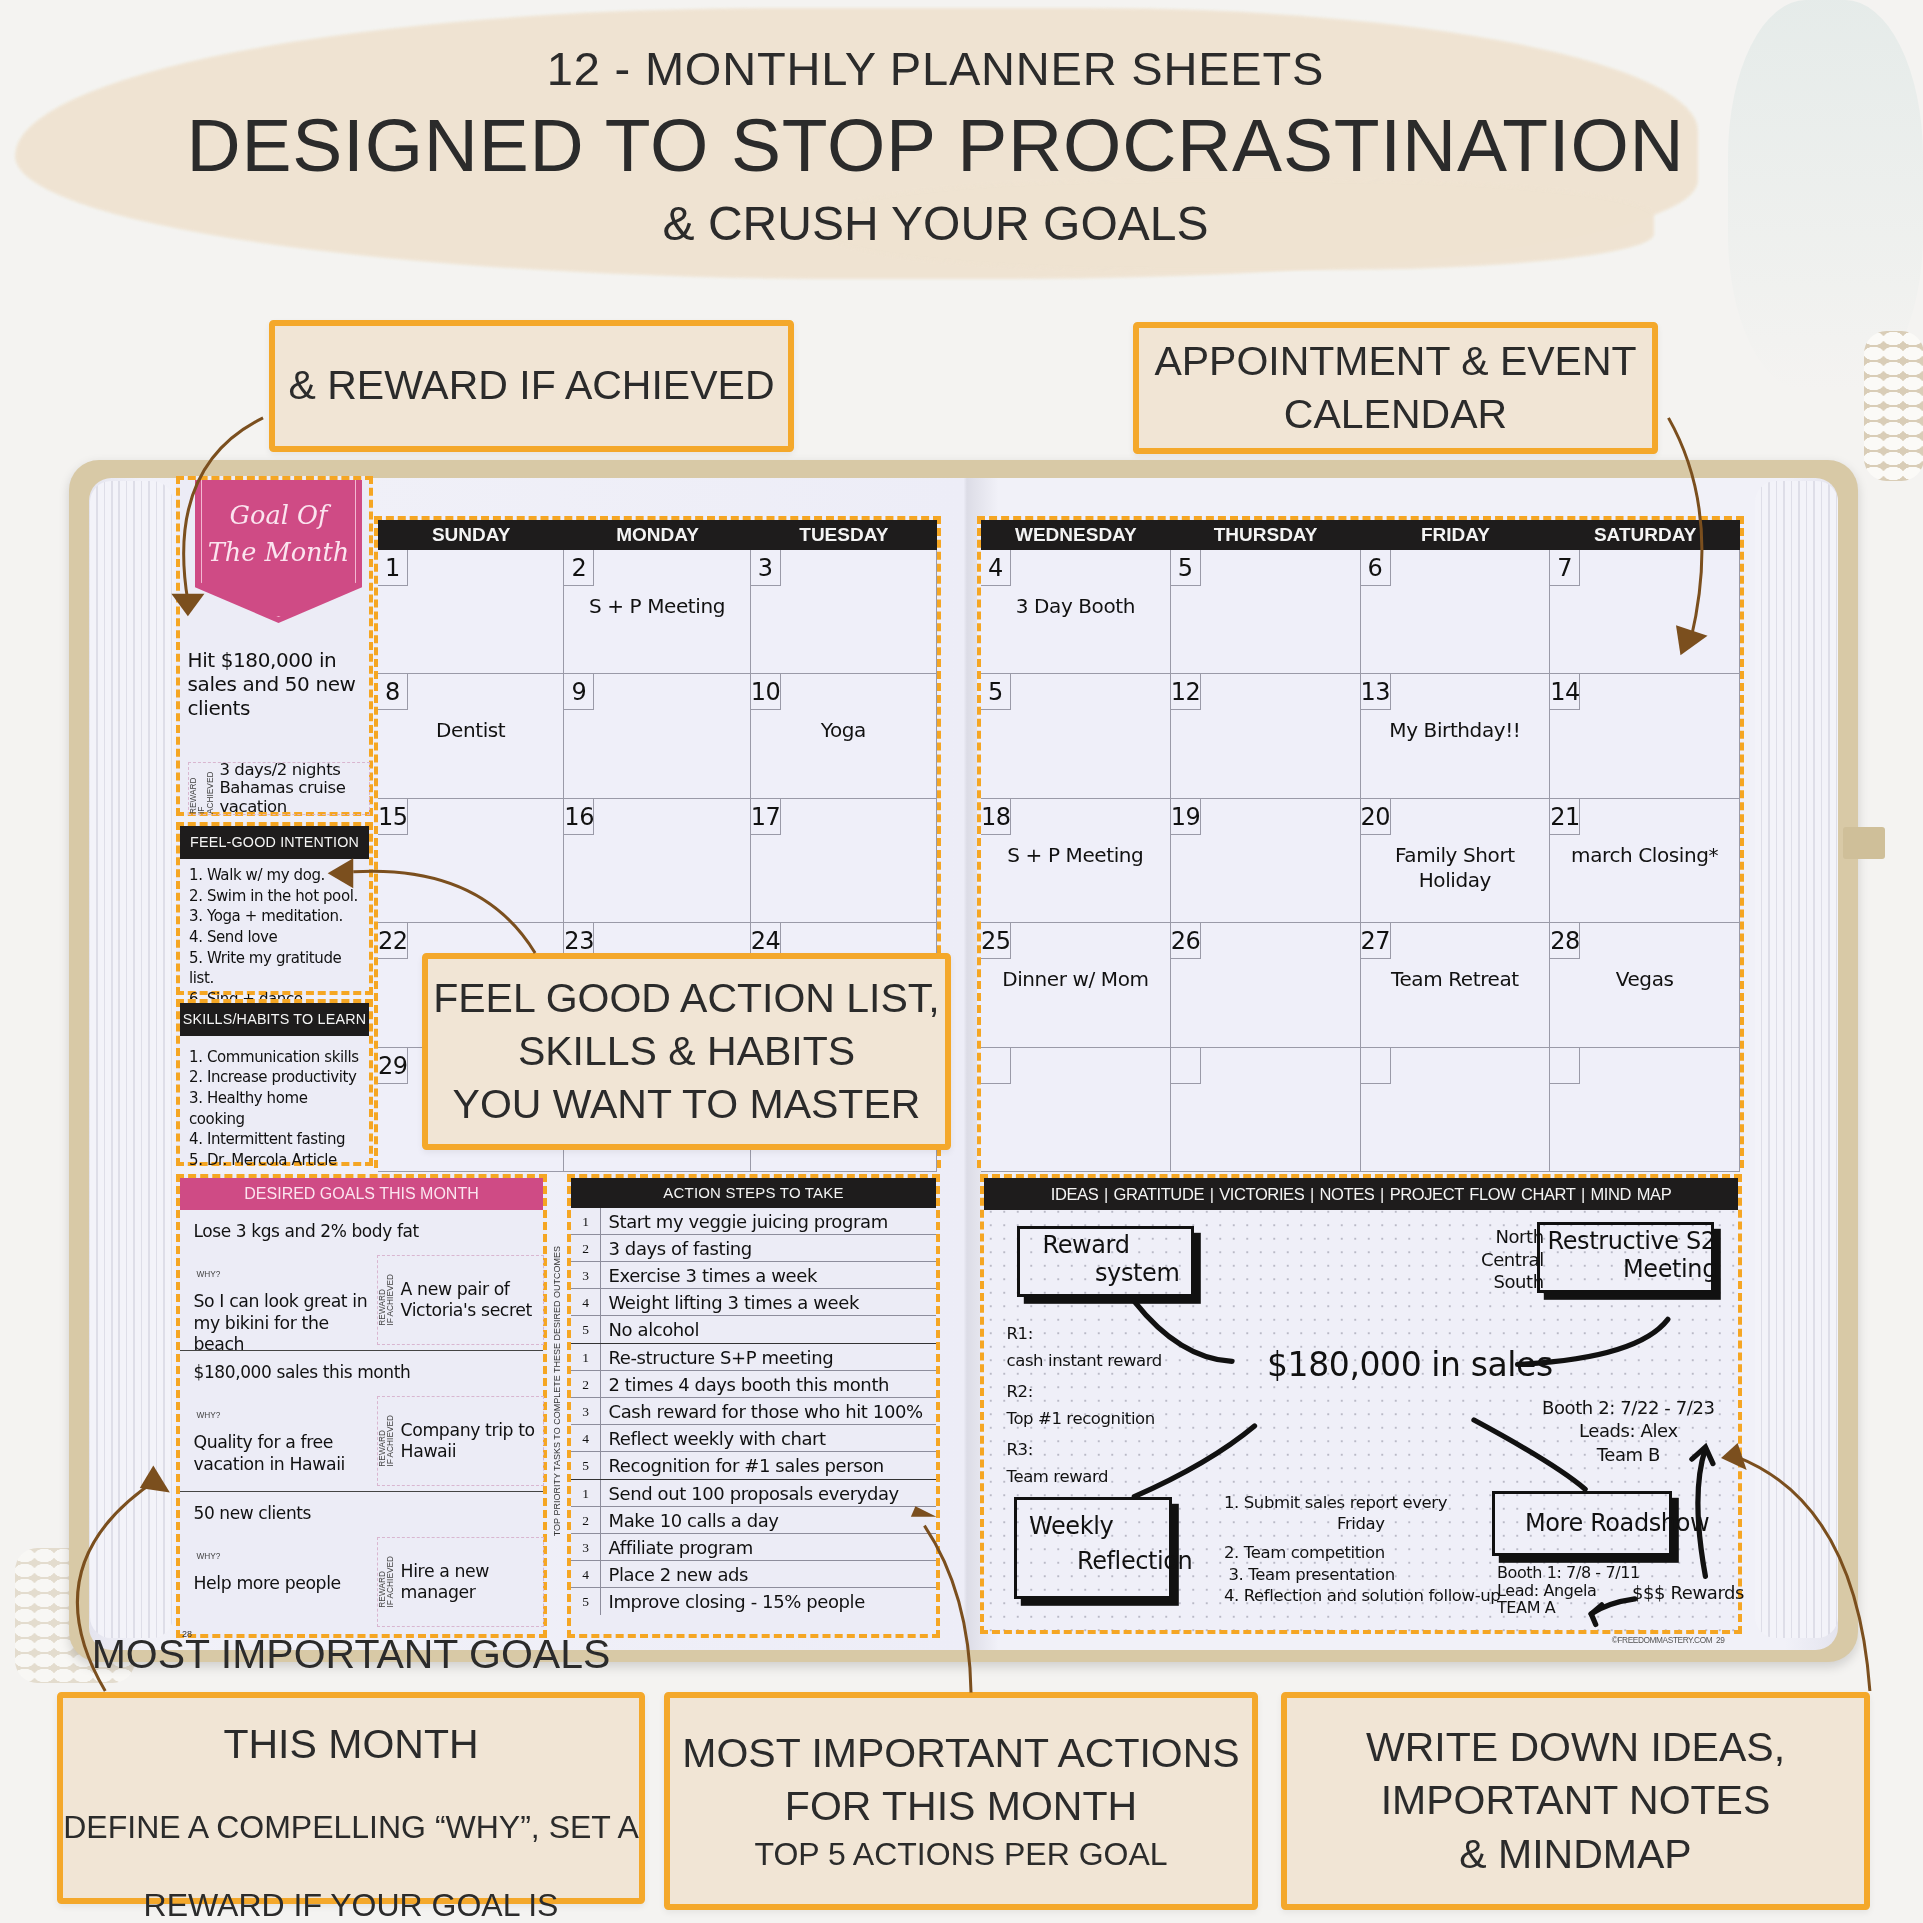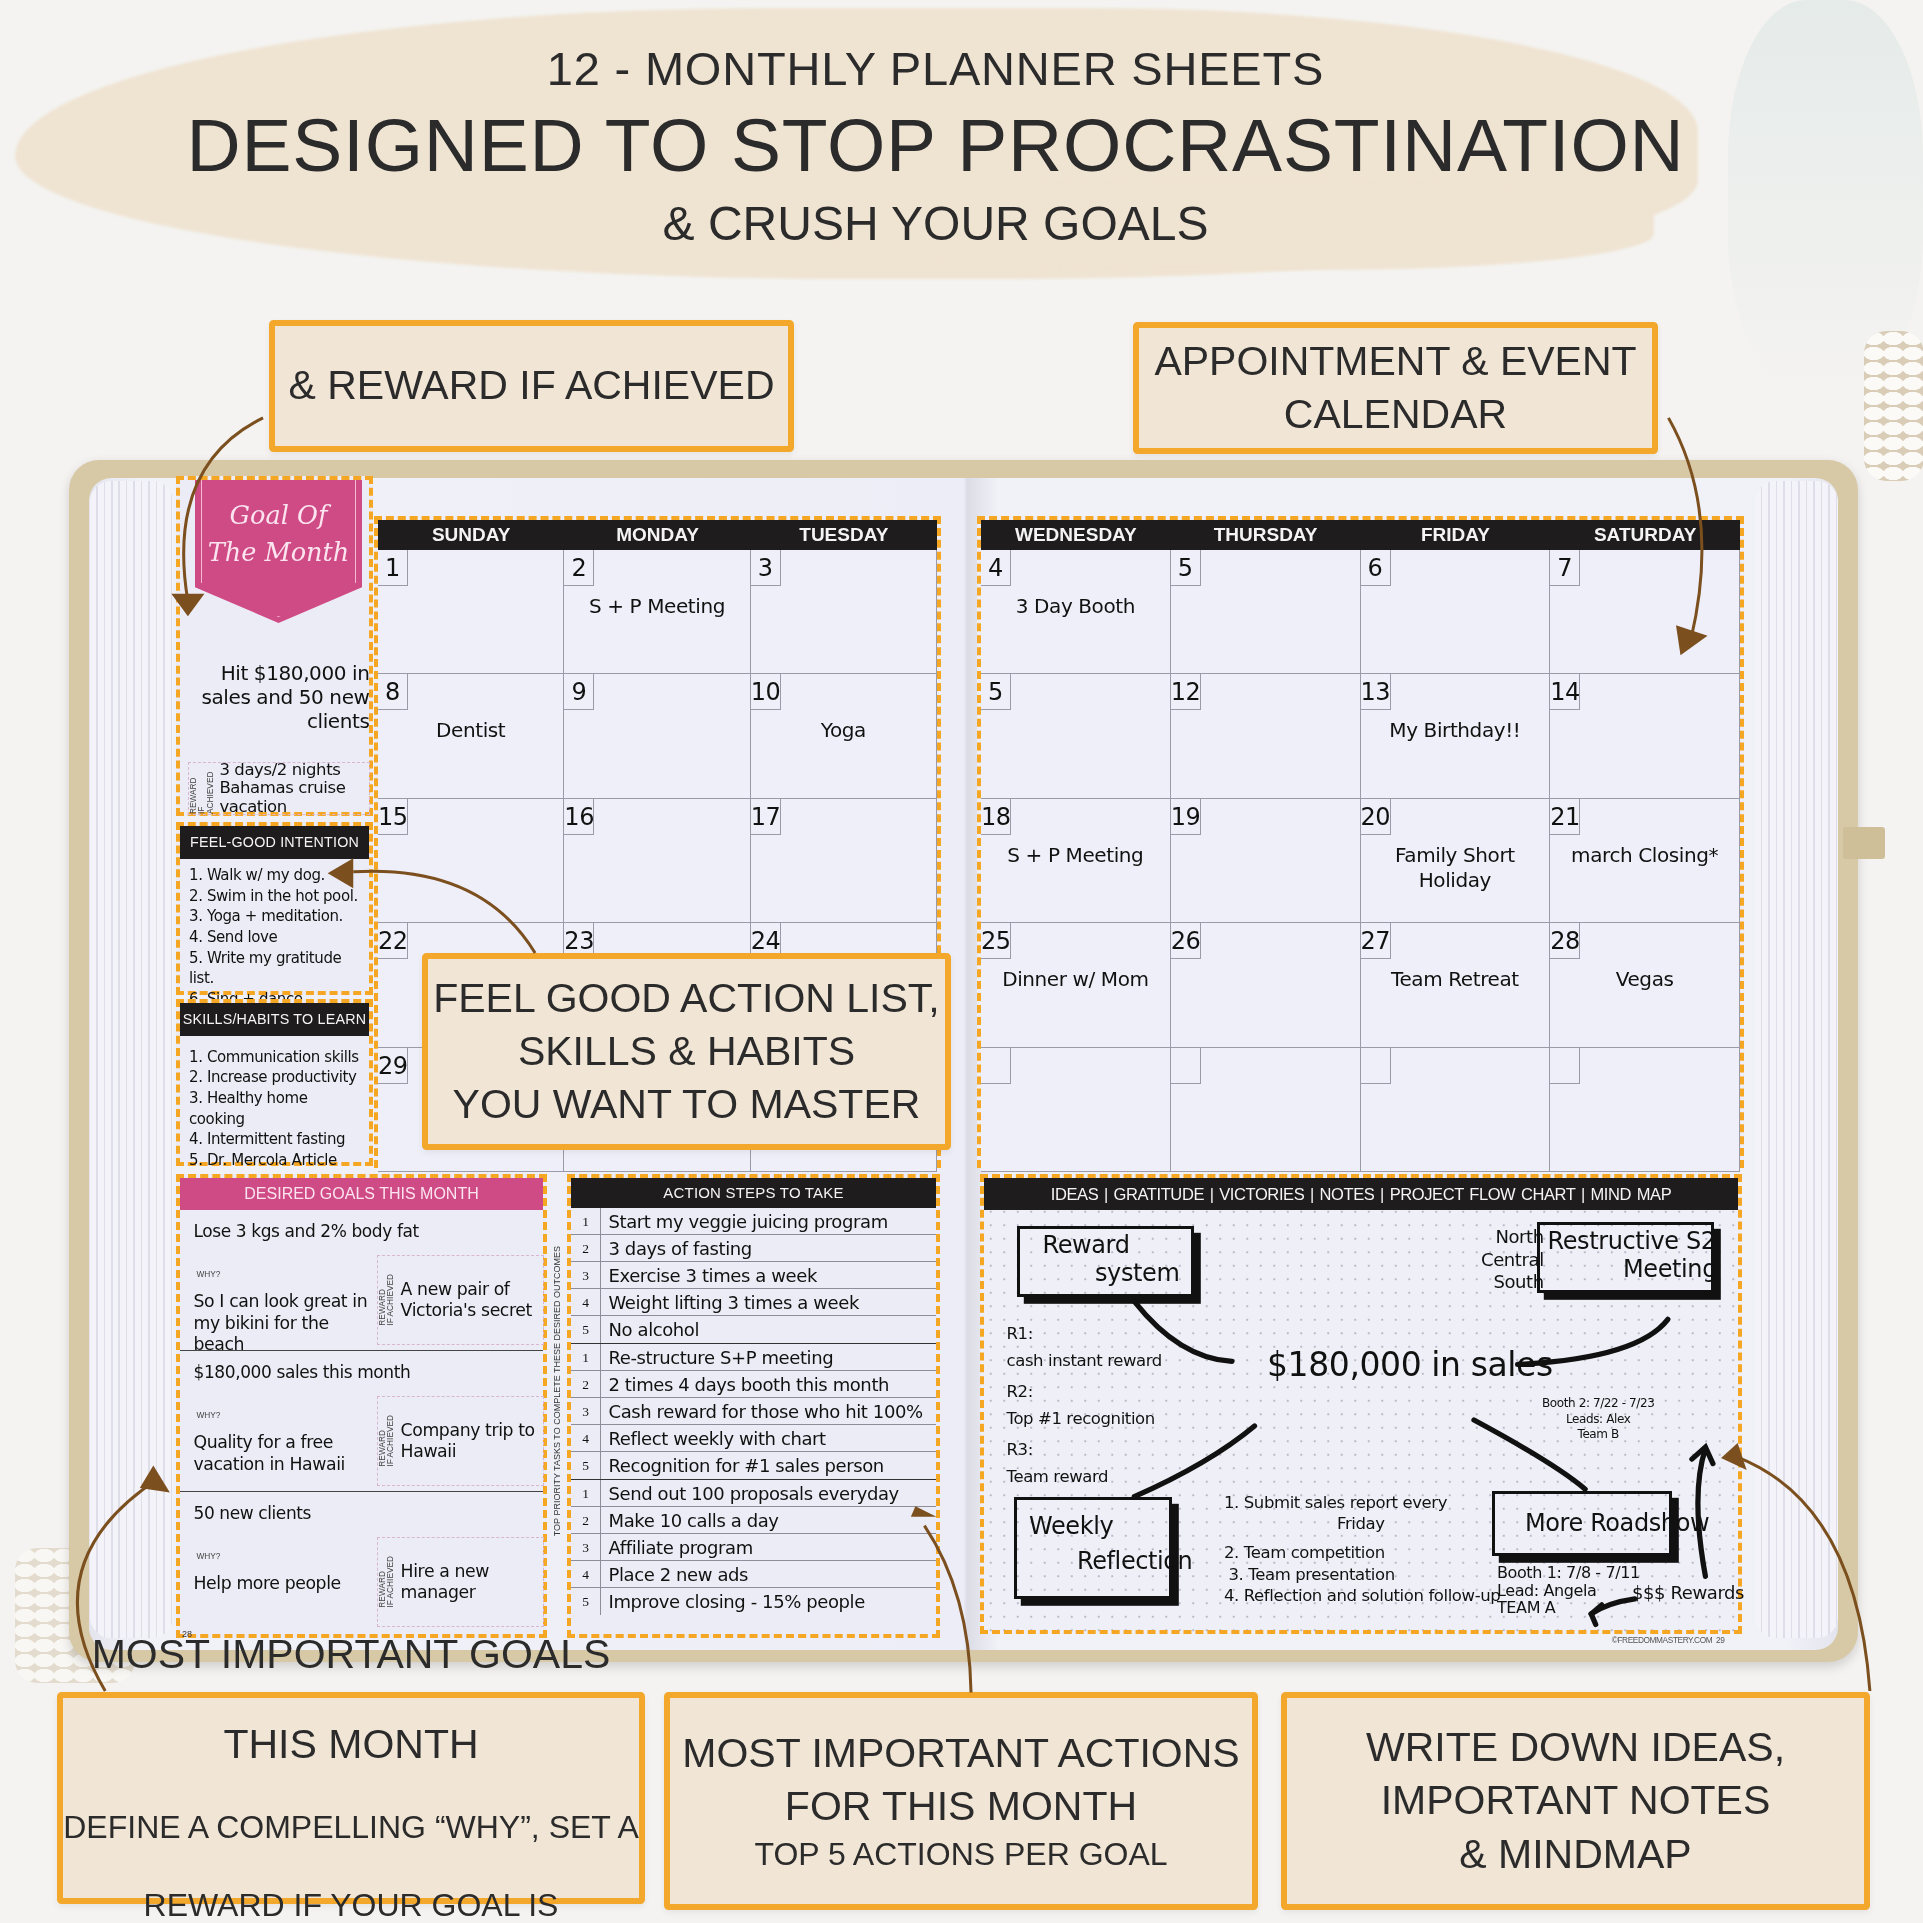--- a/index.html
+++ b/index.html
@@ -66,21 +66,21 @@
   .banner {
     position:absolute; left: 15px; top: 0; width: 167px; height: 143px;
     background:#cf4b85;
     clip-path: polygon(0 0,100% 0,100% 75%,50% 100%,0 75%);
   }
   .banner-inner { position:absolute; left: 6px; top: 0; right: 6px; bottom: 6px;
     border: 1.5px solid #f3b8d2; border-top: none;
     clip-path: polygon(0 0,100% 0,100% 75%,50% 100%,0 75%);
     display:flex; flex-direction:column; align-items:center; padding-top: 16.5px;
     font-family: "DejaVu Serif", serif; font-style: italic; color:#fbe4ef; font-size: 25.6px; line-height: 1.45; }
-  .gom-goal { position:absolute; left: 7.5px; top: 181px; width: 182px; text-align:right; font-size: 20px; line-height: 1.2; }
+  .gom-goal { position:absolute; left: 7.5px; top: 168px; width: 182px; text-align:left; font-size: 20px; line-height: 1.2; }
   .gom-reward { position:absolute; left: 7.5px; top: 282px; width: 182px; height: 53px; border:0.8px dashed #d9b6d0; display:flex; align-items:center; }
   .vert { writing-mode: vertical-rl; transform: rotate(180deg); font-size: 8.3px; color:#444; line-height: 1; }
   .gom-reward .txt { font-size: 16.5px; line-height: 1.1; margin-left: 6px; }
 
   .side-box { position:absolute; left: 176px; width: 197px; background:#ececf6; }
   .blackhdr { background:#1e1c1c; color:#f5f5f5; text-align:center; font-size: 14.3px; height: 33px; line-height:33px; letter-spacing: 0.2px; }
   .side-list { padding: 6px 9px; font-size: 15px; line-height: 1.38; }
 
   
   .cal { position:absolute; top: 516px; height: 652px; background:#eeeef8; }
@@ -486,21 +486,21 @@
     <div>R1:</div>
       <div>cash instant reward</div>
     <div style="margin-top:4.5px;">R2:</div>
       <div>Top #1 recognition</div>
     <div style="margin-top:4.5px;">R3:</div>
       <div>Team reward</div>
   </div>
 
   <div class="mtext" style="left:283px;top:167px;font-size:33px;">$180,000 in sales</div>
 
-  <div class="mtext" style="left:558px;top:218px;font-size:12px;line-height:1.3;text-align:center;">
+  <div class="mtext" style="left:558px;top:218px;font-size:18px;line-height:1.3;text-align:center;">
     <div>Booth 2: 7/22 - 7/23</div>
       <div>Leads: Alex</div>
       <div>Team B</div>
   </div>
 
   <div class="mbox" style="left:30px;top:319px;width:158px;height:102px;">
     <div class="mtext" style="left:12px;top:12px;font-size:24px;">Weekly</div>
     <div class="mtext" style="left:60px;top:47px;font-size:24px;">Reflection</div>
   </div>
   <div class="mtext" style="left:240px;top:314px;font-size:16.5px;line-height:1.3;">

